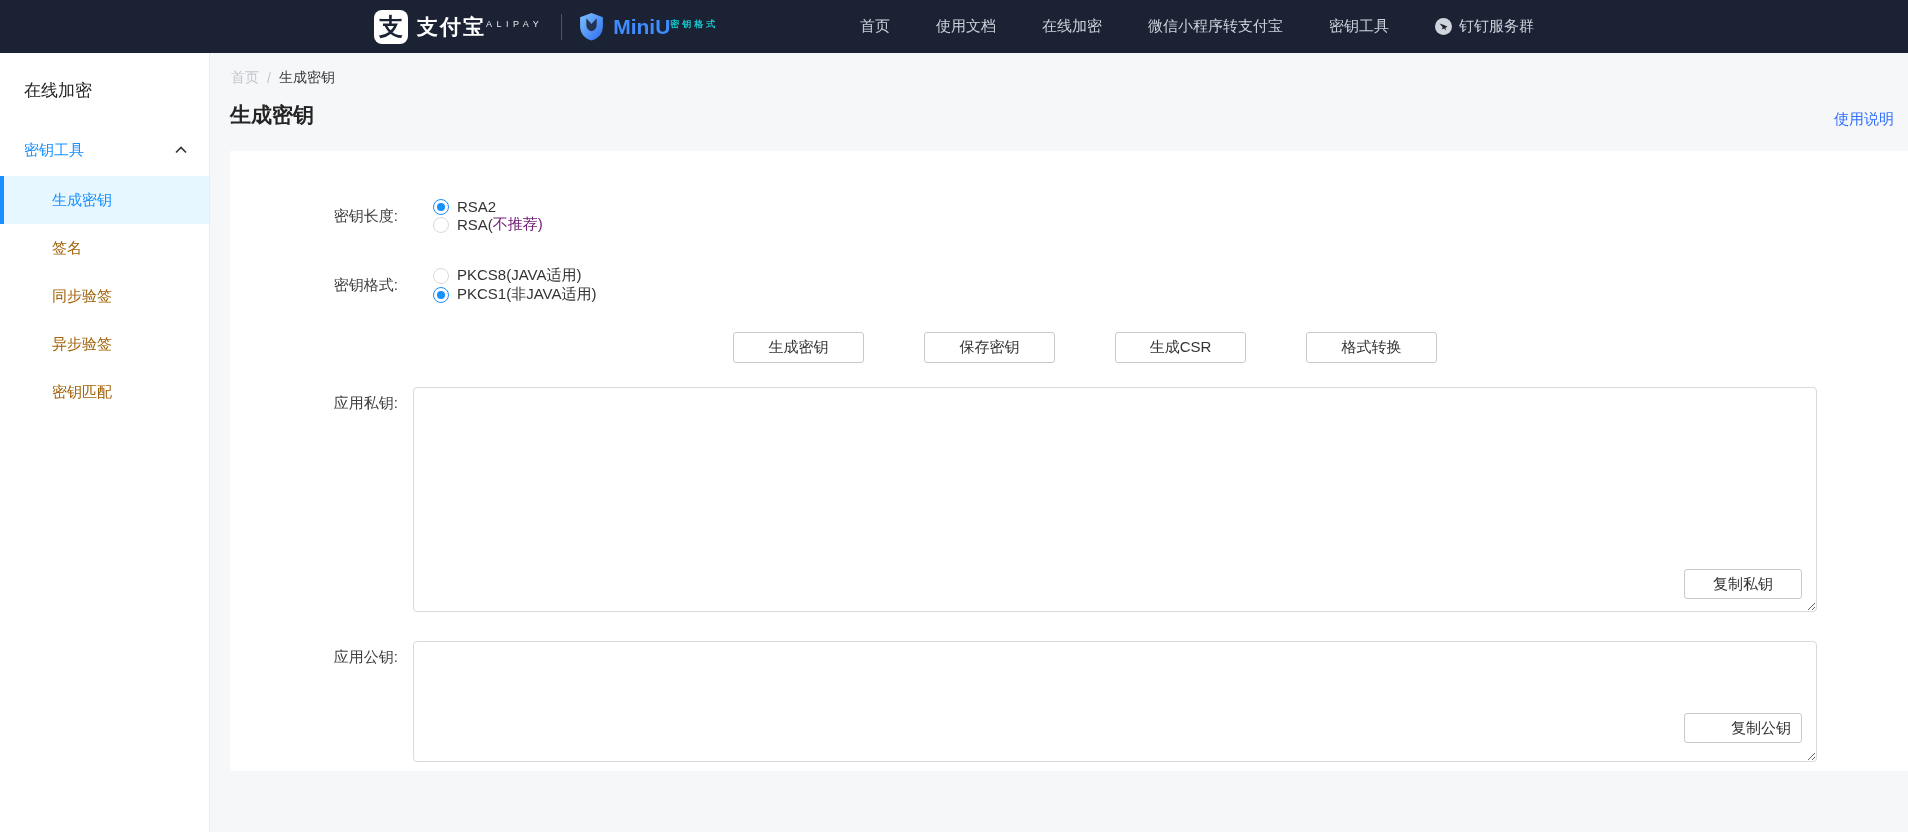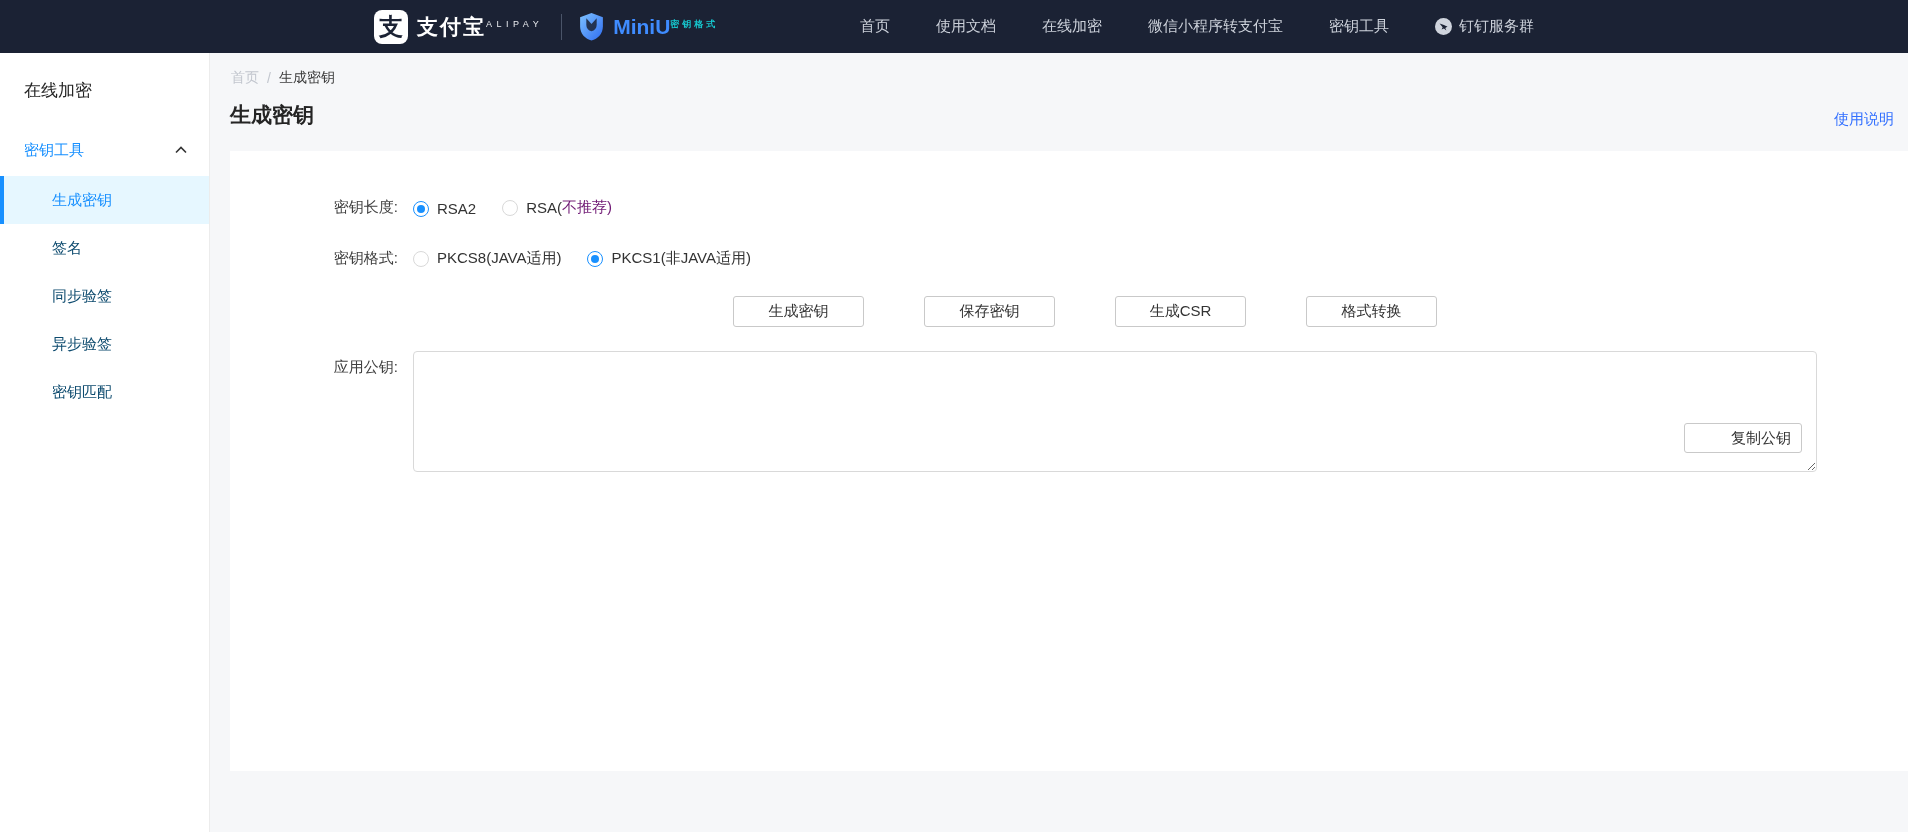--- a/index.html
+++ b/index.html
@@ -23,39 +23,39 @@
   .nav-item { color:#ccd1da; font-size:15px; cursor:pointer; display:flex; align-items:center; gap:7px; white-space:nowrap; }
 
   
   .layout { display:flex; height:779px; }
 
   
   .sidebar { width:210px; background:#ffffff; border-right:1px solid #ececec; flex-shrink:0; }
   .side-title { font-size:17px; color:#262626; padding:26px 0 0 24px; }
   .side-group { display:flex; align-items:center; justify-content:space-between; padding:0 22px 0 24px; margin-top:28px; height:40px; color:#1890ff; font-size:15px; cursor:pointer;gap:27px; }
   .side-menu { margin-top:6px; }
-  .side-item { height:48px; display:flex; align-items:center; padding-left:48px; font-size:15px; color:#0c4a6e; cursor:pointer; border-left:4px solid transparent; }
+  .side-item { height:48px; display:flex; align-items:center; padding-left:48px; font-size:15px; color:#a16207; cursor:pointer; border-left:4px solid transparent; }
   .side-item.active { background:#e6f7ff; color:#1890ff; border-left:4px solid #1890ff; }
 
   
   .main { flex:1; padding:16px 0 0 20px; position:relative; }
   .breadcrumb { font-size:14px; display:flex; gap:8px; align-items:center; padding-left:1px; }
   .bc-root { color:#c2c6ce; cursor:pointer; }
   .bc-sep { color:#c2c6ce; }
   .bc-current { color:#3c3c3c; }
   .title-row { display:flex; align-items:flex-end; justify-content:space-between; margin-top:14px; padding-right:14px; }
   .page-title { font-size:21px; color:#242424; }
   .help-link { font-size:15px; color:#3370ff; cursor:pointer; }
 
   
   .panel { background:#ffffff; margin-top:22px; min-height:620px; padding-top:47px; }
 
-  .form-row { display:flex; align-items:center; margin-bottom:32px; }
+  .form-row { display:flex; align-items:center; margin-bottom:32px;gap:20px; }
   .form-label { width:168px; text-align:right; font-size:15px; color:#404040; flex-shrink:0; }
-  .form-content { margin-left:15px; display:flex; align-items:flex-end; }
+  .form-content { margin-left:15px; display:flex; align-items:flex-start;flex-direction:column; }
 
   .radio-opt { display:flex; align-items:center; margin-right:26px; cursor:pointer; font-size:15px; color:#333; }
   .radio { width:16px; height:16px; border-radius:50%; border:1px solid #d9d9d9; background:#fff; margin-right:8px; position:relative; flex-shrink:0; }
   .radio.checked { border-color:#1890ff; }
   .radio.checked::after { content:""; position:absolute; left:3px; top:3px; width:8px; height:8px; border-radius:50%; background:#1890ff; }
   .warn-red { color:#701a75; }
 
   .btn-row { display:flex; gap:60px; margin-left:503px; margin-bottom:24px; margin-top:-4px; }
   .btn { width:131px; height:31px; background:#fff; border:1px solid #c9c9c9; border-radius:3px; font-size:15px; color:#333; cursor:pointer; display:flex; align-items:center; justify-content:center; font-family:inherit; }
 
@@ -178,20 +178,27 @@
         </div>
       </div>
 
       <div class="btn-row">
         <button class="btn">生成密钥</button>
         <button class="btn">保存密钥</button>
         <button class="btn">生成CSR</button>
         <button class="btn">格式转换</button>
       </div>
 
+      <div class="ta-row">
+        <div class="form-label">应用私钥:</div>
+        <div class="ta-wrap">
+          <textarea class="key-area ta-private" style=""></textarea>
+          <button class="copy-btn copy-private">复制私钥</button>
+        </div>
+      </div>
 
       <div class="ta-row">
         <div class="form-label">应用公钥:</div>
         <div class="ta-wrap">
           <textarea class="key-area ta-public" style=""></textarea>
           <button class="copy-btn copy-public">复制公钥</button>
         </div>
       </div>
 
     </section>

